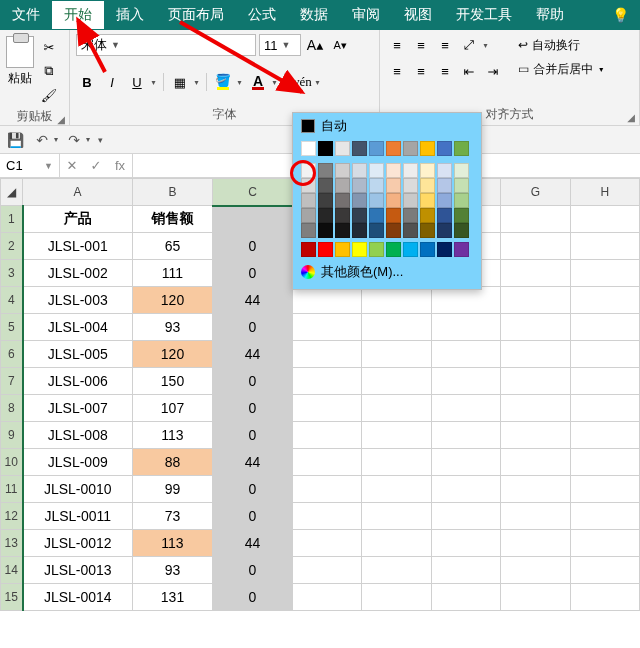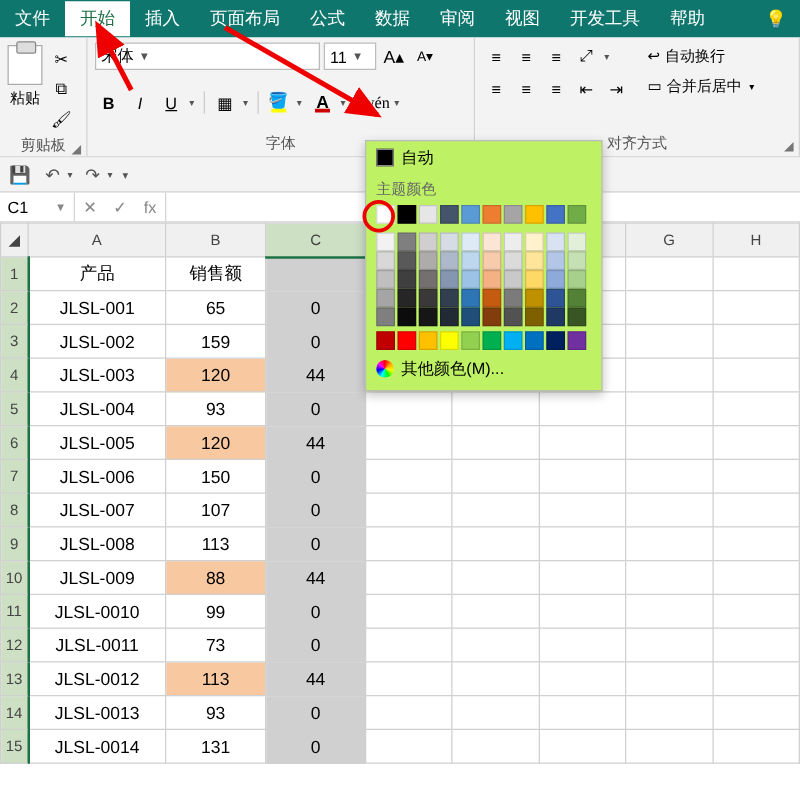--- a/index.html
+++ b/index.html
@@ -53,24 +53,24 @@
   .sheet { position: relative; }
   table.grid { border-collapse: collapse; table-layout: fixed; width: 100%; }
   table.grid th, table.grid td { border: 1px solid #d0d0d0; height: 27px; font-size: 14px; text-align: center; background: #fff; }
   table.grid th { background: #f0f0f0; font-weight: normal; color: #444; font-size: 12px; }
   .colhead { height: 22px !important; }
   .rowhead { width: 22px; background: #f0f0f0; font-size: 12px; color: #444; }
   .selcol { background: #d0d0d0 !important; }
   .selhead-col { background: #cde0c4 !important; border-bottom: 2px solid #1e7145 !important; }
   .selhead-row { background: #cde0c4 !important; border-right: 2px solid #1e7145 !important; }
   .hl { background: #f8c9a0 !important; }
-  .hdr { font-weight: normal; font-size: 15px; margin-left: 19px; }
-
-  
-  .color-popup { position: absolute; left: 292px; top: 112px; width: 190px; background: #bef264; border: 1px solid #bbb; box-shadow: 0 3px 8px rgba(0,0,0,.25); z-index: 100; padding-bottom: 4px;}
+  .hdr { font-weight: bold; font-size: 15px; margin-left: 19px; }
+
+  
+  .color-popup { position: absolute; left: 292px; top: 112px; width: 190px; background: #7dd3fc; border: 1px solid #bbb; box-shadow: 0 3px 8px rgba(0,0,0,.25); z-index: 100; padding-bottom: 4px;}
   .cp-row { display: flex; align-items: center; padding: 4px 8px; gap: 6px; font-size: 13px; }
   .cp-section { font-size: 12px; color: #666; padding: 4px 8px 2px; }
   .swatch-grid { display: grid; grid-template-columns: repeat(10, 15px); gap: 2px; padding: 2px 8px; }
   .swatch-grid.tight { gap: 0 2px; }
   .sw { width: 15px; height: 15px; border: 1px solid rgba(0,0,0,.15); }
   .auto-sw { width: 14px; height: 14px; background: #000; border: 1px solid #888; }
   .wheel { width: 14px; height: 14px; border-radius: 50%; background: conic-gradient(red,orange,yellow,lime,cyan,blue,magenta,red); }
 
   
   .arrow { position: absolute; z-index: 200; pointer-events: none; }
@@ -265,21 +265,21 @@
           <td class="selcol">0</td>
           <td></td>
           <td></td>
           <td></td>
           <td></td>
           <td></td>
         </tr>
         <tr>
           <th class="rowhead selhead-row">3</th>
           <td>JLSL-002</td>
-          <td>159</td>
+          <td>111</td>
           <td class="selcol">0</td>
           <td></td>
           <td></td>
           <td></td>
           <td></td>
           <td></td>
         </tr>
         <tr>
           <th class="rowhead selhead-row">4</th>
           <td>JLSL-003</td>
@@ -414,21 +414,20 @@
         </tr>
       </tbody>
 </table>
 </div>
 
 <div class="color-popup">
   <div class="cp-row">
     <div class="auto-sw"></div>
     <span>自动</span>
   </div>
-  <div class="cp-section">主题颜色</div>
   <div class="swatch-grid" id="theme-top">
       <div class="sw" style="background: rgb(255, 255, 255);"></div>
       <div class="sw" style="background: rgb(0, 0, 0);"></div>
       <div class="sw" style="background: rgb(231, 230, 230);"></div>
       <div class="sw" style="background: rgb(68, 84, 106);"></div>
       <div class="sw" style="background: rgb(91, 155, 213);"></div>
       <div class="sw" style="background: rgb(237, 125, 49);"></div>
       <div class="sw" style="background: rgb(165, 165, 165);"></div>
       <div class="sw" style="background: rgb(255, 192, 0);"></div>
       <div class="sw" style="background: rgb(68, 114, 196);"></div>

